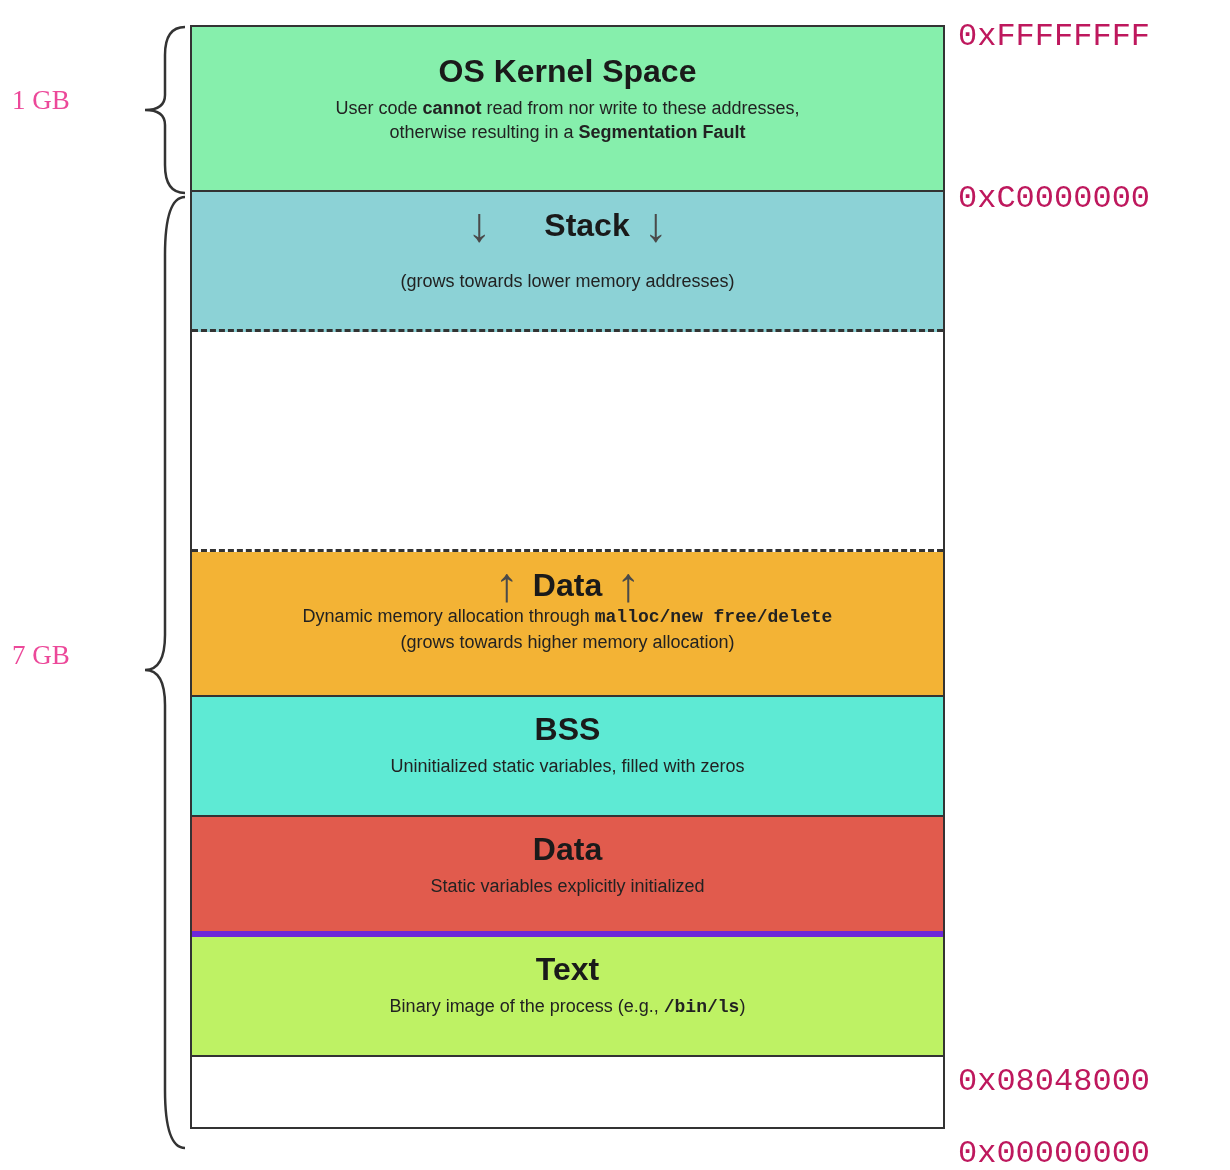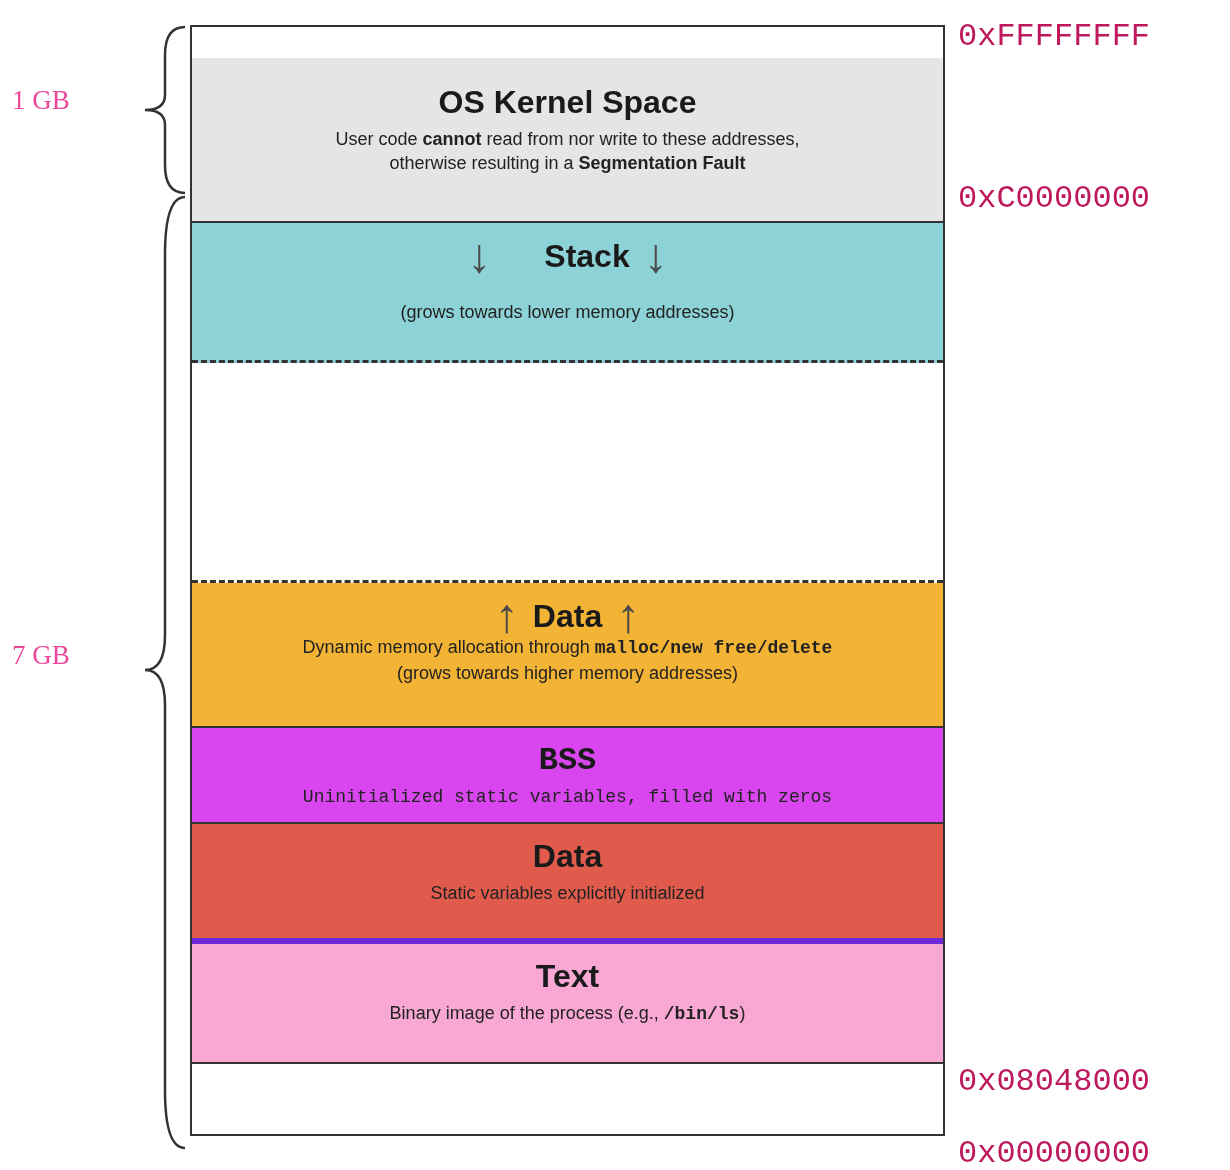--- a/index.html
+++ b/index.html
@@ -41,27 +41,27 @@
     justify-content: center;
     align-items: center;
     gap: 14px;
   }
   .arrow {
     font-size: 48px;
     color: #4a4a4a;
     line-height: 0.8;
     font-weight: bold;
   }
-  .seg-kernel { background: #e5e5e5; height: 165px; border-bottom: 2px solid #333; padding-top:26px;margin-top:31px;}
+  .seg-kernel { background: #86efac; height: 165px; border-bottom: 2px solid #333; padding-top:26px;}
   .seg-stack  { background: #8cd2d6; height: 140px; border-bottom: 3px dashed #333; }
   .seg-gap    { background: #fff;    height: 220px; border-bottom: 3px dashed #333; }
   .seg-heap   { background: #f3b335; height: 145px; border-bottom: 2px solid #333; }
-  .seg-bss    { background: #d946ef; height: 96px; border-bottom: 2px solid #333; font-family: Liberation Mono, monospace; }
+  .seg-bss    { background: #5eead4; height: 120px; border-bottom: 2px solid #333; }
   .seg-data   { background: #e15b4d; height: 120px; border-bottom: 6px solid #6d28d9; }
-  .seg-text   { background: #f9a8d4; height: 120px; border-bottom: 2px solid #333; }
+  .seg-text   { background: #bef264; height: 120px; border-bottom: 2px solid #333; }
   .seg-bottom { background: #fff;    height: 70px; }
 
   .addr-label {
     position: absolute;
     font-family: "Courier New", monospace;
     font-size: 32px;
     color: #be185d;
     white-space: nowrap;
   }
   .size-label {
@@ -121,21 +121,21 @@
   <div class="segment seg-gap"></div>
 
   <div class="segment seg-heap">
     <div class="heading-row">
       <span class="arrow">↑</span>
       <h2 style="margin-bottom:0;">Data</h2>
       <span class="arrow">↑</span>
     </div>
     <div class="desc">
       <span>Dynamic memory allocation through </span><span class="mono">malloc/new free/delete</span><br>
-      <span>(grows towards higher memory addresses)</span>
+      <span>(grows towards higher memory allocation)</span>
     </div>
   </div>
 
   <div class="segment seg-bss">
     <h2>BSS</h2>
     <div class="desc">Uninitialized static variables, filled with zeros</div>
   </div>
 
   <div class="segment seg-data">
     <h2>Data</h2>

